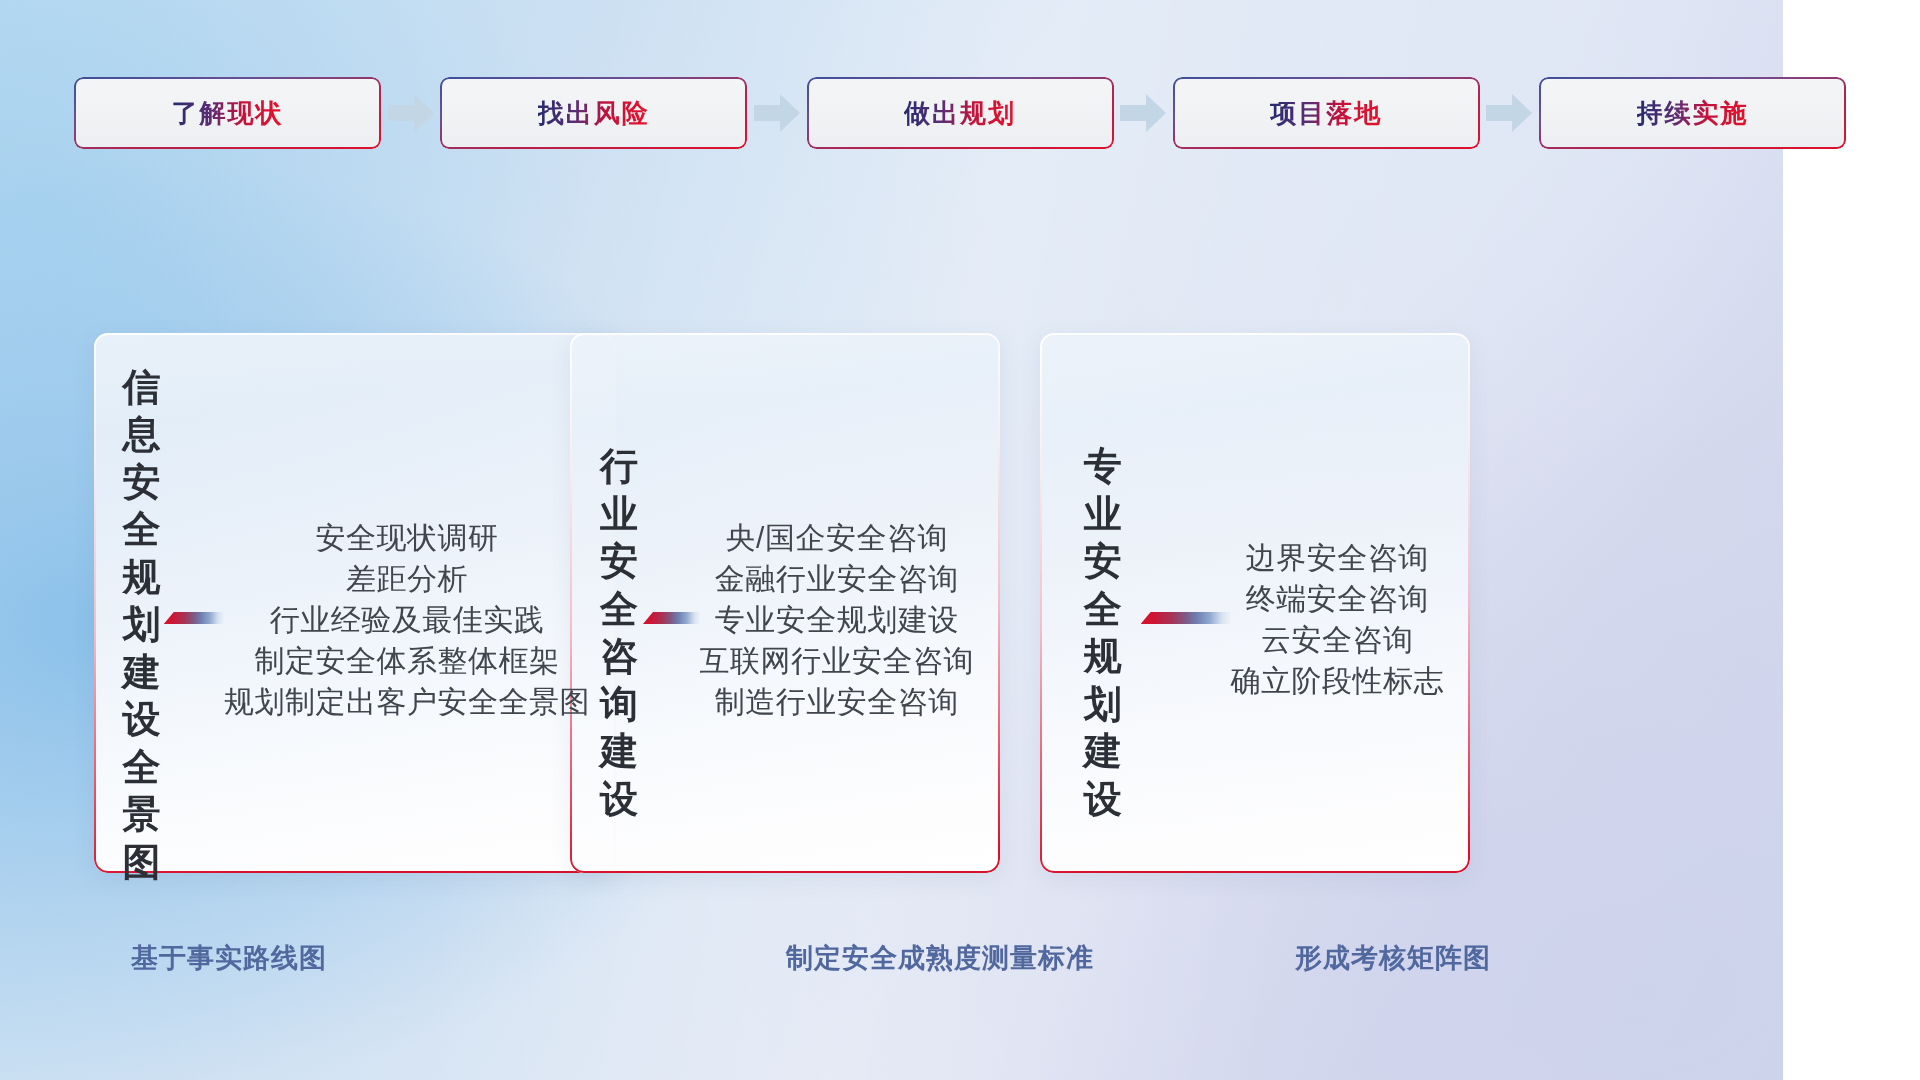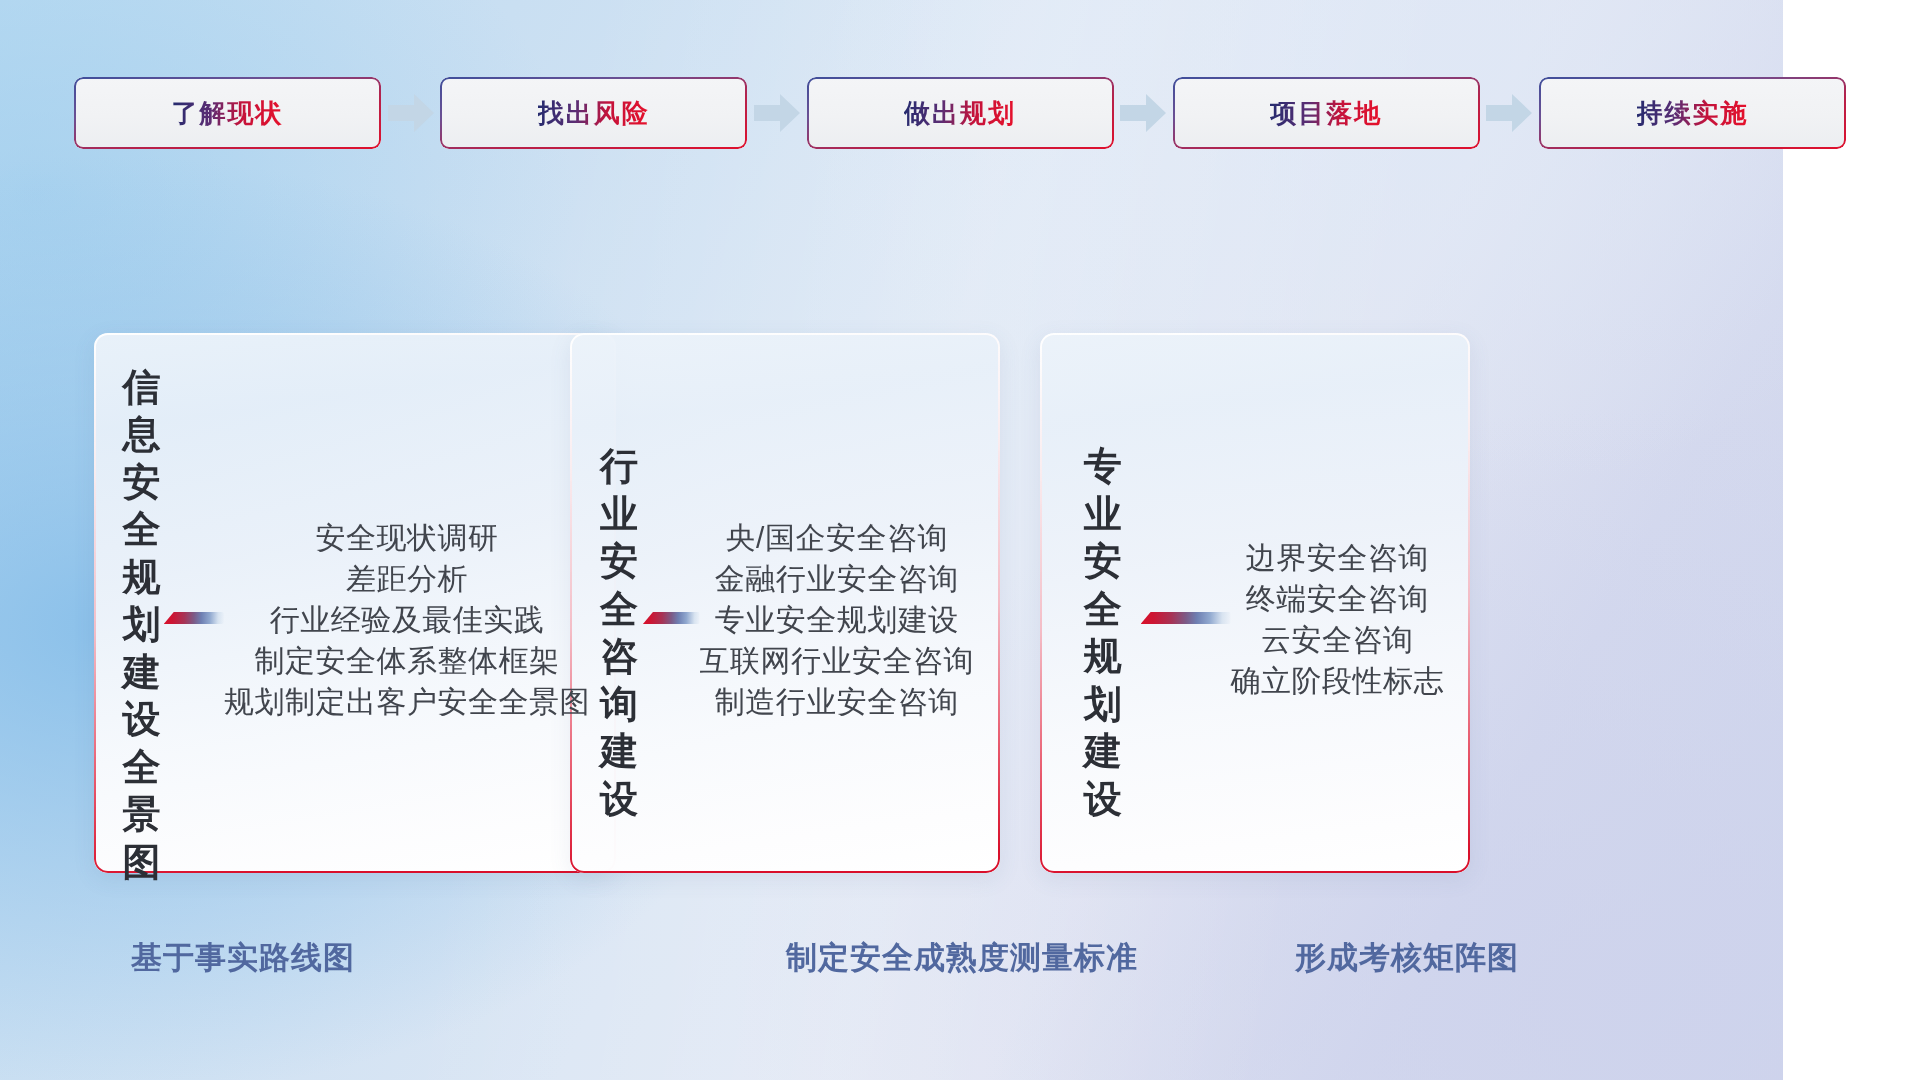--- a/index.html
+++ b/index.html
@@ -237,21 +237,21 @@
     position: absolute;
     left: 0;
     top: 935px;
     width: 1920px;
     height: 46px;
     z-index: 4;
   }
   .footer-label {
     position: absolute;
     top: 0;
-    font-size: 31px;
+    font-size: 27px;
     font-weight: 700;
     color: #51689f;
     letter-spacing: 1px;
     white-space: nowrap;
     line-height: 46px;
   }
   #footer-0 { left: 131px; }
   #footer-1 { left: 463px; }
   #footer-2 { left: 786px; }
   #footer-3 { left: 1295px; }

